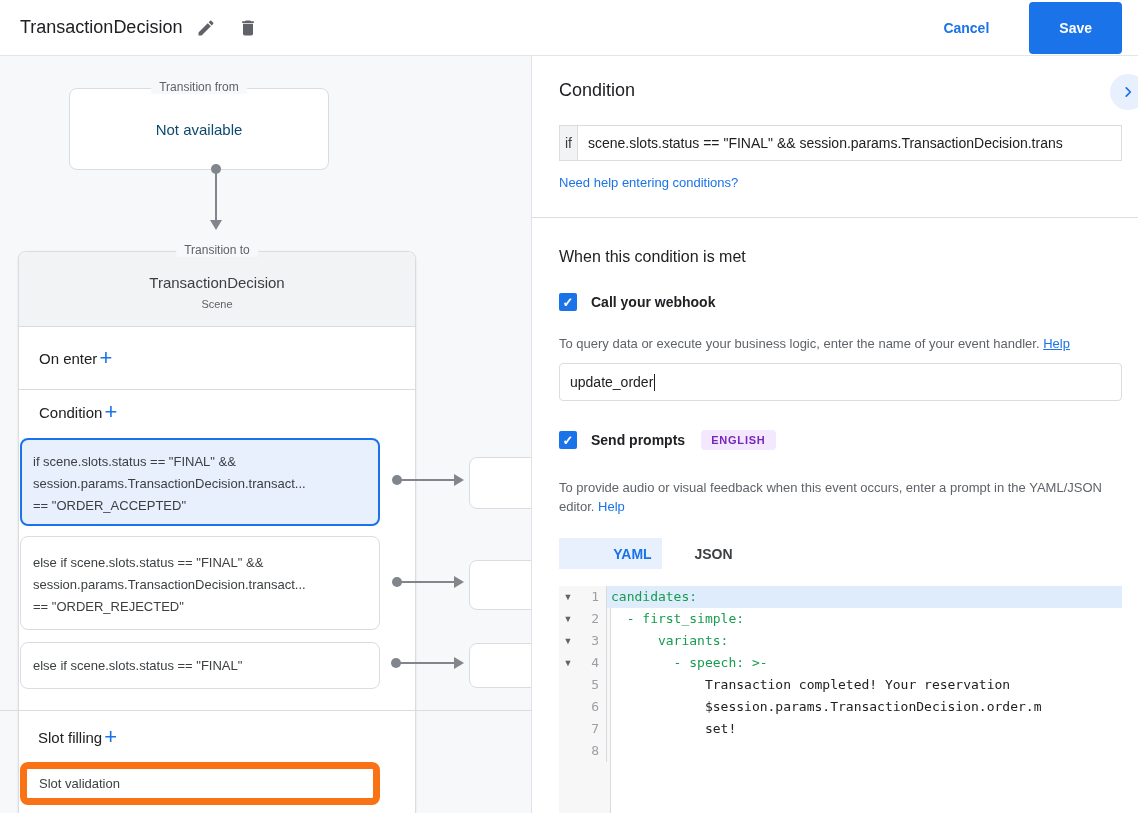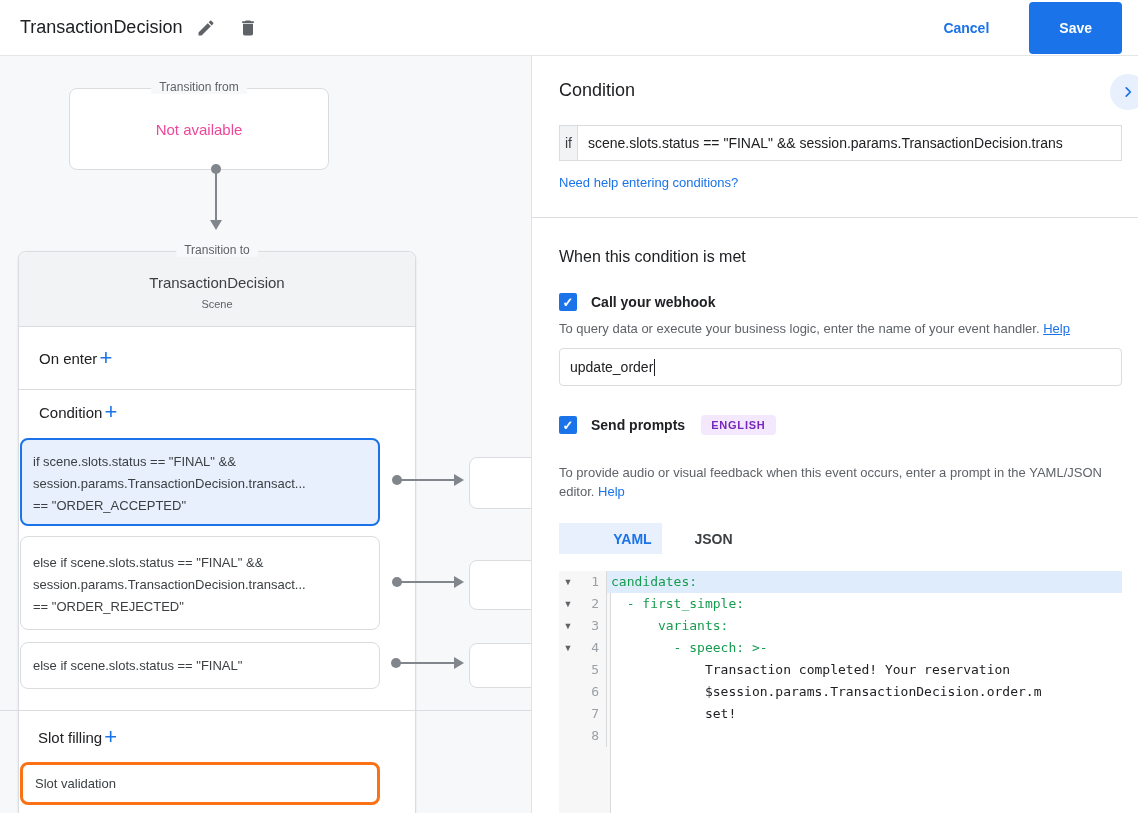--- a/index.html
+++ b/index.html
@@ -23,21 +23,21 @@
   .main { display:flex; height:757px; }
   .canvas { position:relative; width:531px; background:#f6f8f9; overflow:hidden; flex:none; }
   .panel { flex:1; background:#fff; border-left:1px solid #e0e3e6; position:relative; overflow:hidden; }
 
   
   .node-box { position:absolute; background:#fff; border:1px solid #dadce0; border-radius:8px; }
   .legend { position:absolute; top:-9px; left:50%; transform:translateX(-50%);
     background:#f6f8f9; padding:0 8px; font-size:12px; color:#5f6368; white-space:nowrap; }
   .tfrom { left:69px; top:32px; width:260px; height:82px; display:flex;
     align-items:center; justify-content:center; }
-  .tfrom-text { font-size:15px; color:#ec4899; }
+  .tfrom-text { font-size:15px; color:#0c4a6e; }
 
   .v-arrow { position:absolute; left:211px; top:108px; width:10px; height:66px; }
   .v-arrow .dot { position:absolute; left:0; top:0; width:10px; height:10px; border-radius:50%; background:#80868b; }
   .v-arrow .line { position:absolute; left:4px; top:8px; width:2px; height:48px; background:#80868b; }
   .v-arrow .head { position:absolute; left:-1px; top:56px; width:0; height:0;
     border-left:6px solid transparent; border-right:6px solid transparent; border-top:10px solid #80868b; }
 
   .scene-card { position:absolute; left:18px; top:195px; width:398px; height:640px;
     background:#fff; border:1px solid #dadce0; border-radius:8px 8px 0 0;
     box-shadow:0 1px 2px rgba(60,64,67,.15); }
@@ -55,21 +55,21 @@
   .cond-row { height:44px; }
 
   .cond-item { position:absolute; left:20px; width:360px; background:#fff;
     border:1px solid #dadce0; border-radius:8px; padding:12px 12px; font-size:13px;
     color:#3c4043; line-height:22px; cursor:pointer; }
   .cond-item.selected { background:#e8f0fe; border:2px solid #1a73e8; padding:11px 11px; }
   .cond-line { display:block; white-space:nowrap; overflow:hidden; }
 
   .slot-head { position:absolute; left:0; top:654px; width:100%; border-top:1px solid #dadce0; }
   .slot-item { position:absolute; left:20px; top:706px; width:360px; height:43px;
-    background:#fff; border:3px solid #f97316; border-radius:8px; display:flex;
+    background:#fff; border:7px solid #f97316; border-radius:8px; display:flex;
     align-items:center; padding:0 12px; font-size:13px; color:#3c4043; cursor:pointer; }
 
   .h-arrow { position:absolute; height:10px; }
   .h-arrow .dot { position:absolute; left:0; top:0; width:10px; height:10px; border-radius:50%; background:#80868b; }
   .h-arrow .line { position:absolute; left:8px; top:4px; height:2px; background:#80868b; }
   .h-arrow .head { position:absolute; top:-1px; width:0; height:0;
     border-top:6px solid transparent; border-bottom:6px solid transparent; border-left:10px solid #80868b; }
 
   .target-box { position:absolute; left:469px; width:76px; background:#fff;
     border:1px solid #dadce0; border-radius:8px; }
@@ -88,21 +88,21 @@
   .help-link { display:inline-block; margin-top:14px; font-size:13px; color:#1a73e8;
     text-decoration:none; cursor:pointer; }
 
   .p-section2 { padding:30px 16px 0 27px; }
   .p-subtitle { font-size:16px; color:#202124; }
   .check-row { display:flex; align-items:center; margin-top:27px; }
   .checkbox { width:18px; height:18px; border-radius:2px; background:#1a73e8; color:#fff;
     font-size:13px; font-weight:700; display:flex; align-items:center; justify-content:center;
     cursor:pointer; flex:none; }
   .check-label { margin-left:14px; font-size:14px; font-weight:700; color:#202124; }
-  .desc { margin-top:8px; font-size:13px; color:#5f6368; line-height:19px; }
+  .desc { margin-top:23px; font-size:13px; color:#5f6368; line-height:19px; }
   .desc a { color:#1a73e8; cursor:pointer; }
   .desc a.u { text-decoration:underline; }
   .text-input { margin-top:10px; height:38px; border:1px solid #dadce0; border-radius:4px;
     background:#fff; display:flex; align-items:center; padding:0 10px; font-size:14px; color:#202124;
     cursor:text; }
   .caret { display:inline-block; width:1px; height:17px; background:#202124; margin-left:1px; }
   .lang-badge { margin-left:16px; background:#f3e8fd; color:#7627bb; font-size:11px; font-weight:700;
     letter-spacing:.8px; padding:4px 10px; border-radius:4px; }
 
   .tabs { display:flex; margin-top:22px; }

